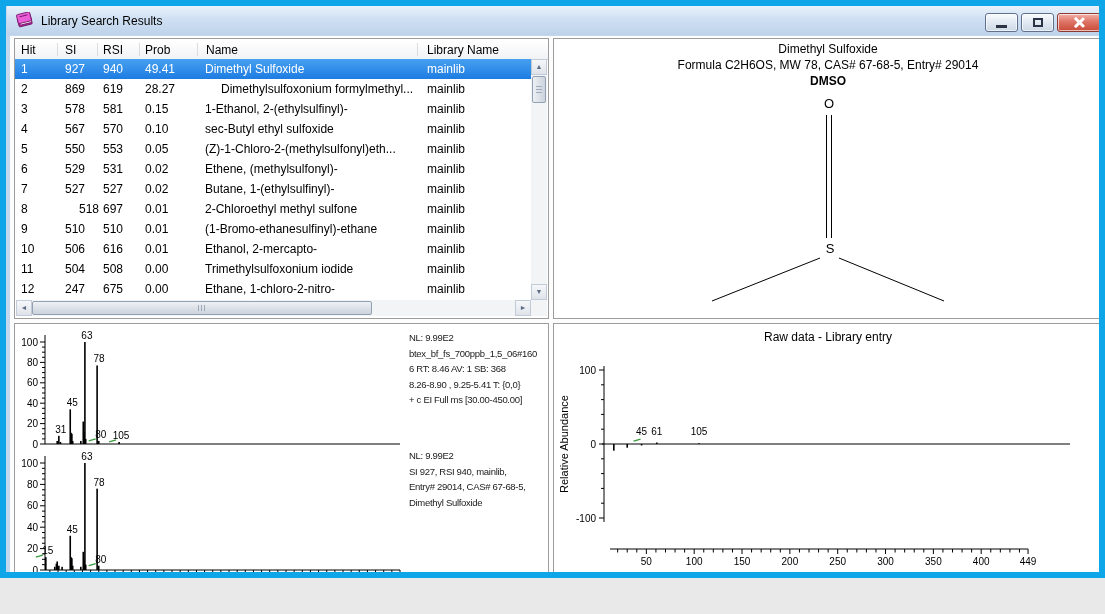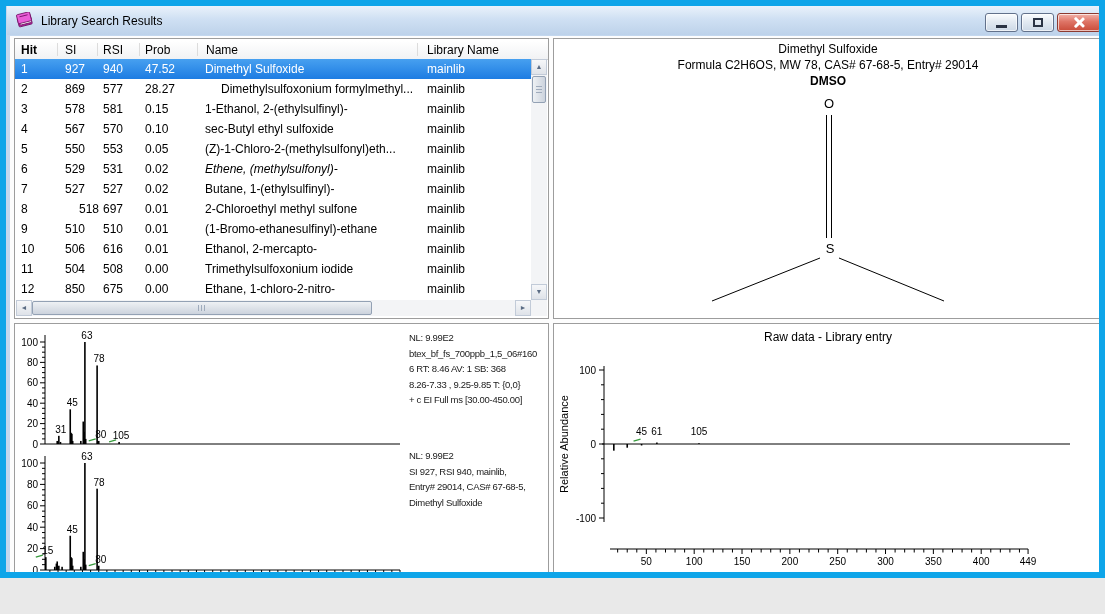--- a/index.html
+++ b/index.html
@@ -86,45 +86,45 @@
       <div class="wbtn close" title="Close">
           <span class="g-x"></span>
         </div>
     </div>
   </div>
 
   <div class="client"></div>
 
   <div class="panel" id="tableP">
     <div class="thead" id="thead">
-        <span class="hcell" style="left: 6px; font-weight: bold;">Hit</span>
+        <span class="hcell" style="left: 6px;">Hit</span>
         <span class="hcell" style="left: 50px;">SI</span>
         <span class="hcell" style="left: 88px;">RSI</span>
         <span class="hcell" style="left: 130px;">Prob</span>
         <span class="hcell" style="left: 191px;">Name</span>
         <span class="hcell" style="left: 412px;">Library Name</span>
         <span class="hsep" style="left: 42px;"></span>
         <span class="hsep" style="left: 82px;"></span>
         <span class="hsep" style="left: 124px;"></span>
         <span class="hsep" style="left: 182px;"></span>
         <span class="hsep" style="left: 402px;"></span>
       </div>
     <div id="tbody">
         <div class="trow selected" style="top: 20px;">
           <span class="tcell" style="left: 6px; width: 40px;">1</span>
           <span class="tcell" style="left: 50px; width: 34px;">927</span>
           <span class="tcell" style="left: 88px; width: 38px;">940</span>
-          <span class="tcell" style="left: 130px; width: 56px;">47.52</span>
+          <span class="tcell" style="left: 130px; width: 56px;">49.41</span>
           <span class="tcell" style="left: 190px; width: 212px;">Dimethyl Sulfoxide</span>
           <span class="tcell" style="left: 412px; width: 104px;">mainlib</span>
         </div>
         <div class="trow" style="top: 40px;">
           <span class="tcell" style="left: 6px; width: 40px;">2</span>
           <span class="tcell" style="left: 50px; width: 34px;">869</span>
-          <span class="tcell" style="left: 88px; width: 38px;">577</span>
+          <span class="tcell" style="left: 88px; width: 38px;">619</span>
           <span class="tcell" style="left: 130px; width: 56px;">28.27</span>
           <span class="tcell" style="left: 206px; width: 212px;">Dimethylsulfoxonium formylmethyl...</span>
           <span class="tcell" style="left: 412px; width: 104px;">mainlib</span>
         </div>
         <div class="trow" style="top: 60px;">
           <span class="tcell" style="left: 6px; width: 40px;">3</span>
           <span class="tcell" style="left: 50px; width: 34px;">578</span>
           <span class="tcell" style="left: 88px; width: 38px;">581</span>
           <span class="tcell" style="left: 130px; width: 56px;">0.15</span>
           <span class="tcell" style="left: 190px; width: 212px;">1-Ethanol, 2-(ethylsulfinyl)-</span>
@@ -144,21 +144,21 @@
           <span class="tcell" style="left: 88px; width: 38px;">553</span>
           <span class="tcell" style="left: 130px; width: 56px;">0.05</span>
           <span class="tcell" style="left: 190px; width: 212px;">(Z)-1-Chloro-2-(methylsulfonyl)eth...</span>
           <span class="tcell" style="left: 412px; width: 104px;">mainlib</span>
         </div>
         <div class="trow" style="top: 120px;">
           <span class="tcell" style="left: 6px; width: 40px;">6</span>
           <span class="tcell" style="left: 50px; width: 34px;">529</span>
           <span class="tcell" style="left: 88px; width: 38px;">531</span>
           <span class="tcell" style="left: 130px; width: 56px;">0.02</span>
-          <span class="tcell" style="left: 190px; width: 212px; font-style: italic;">Ethene, (methylsulfonyl)-</span>
+          <span class="tcell" style="left: 190px; width: 212px;">Ethene, (methylsulfonyl)-</span>
           <span class="tcell" style="left: 412px; width: 104px;">mainlib</span>
         </div>
         <div class="trow" style="top: 140px;">
           <span class="tcell" style="left: 6px; width: 40px;">7</span>
           <span class="tcell" style="left: 50px; width: 34px;">527</span>
           <span class="tcell" style="left: 88px; width: 38px;">527</span>
           <span class="tcell" style="left: 130px; width: 56px;">0.02</span>
           <span class="tcell" style="left: 190px; width: 212px;">Butane, 1-(ethylsulfinyl)-</span>
           <span class="tcell" style="left: 412px; width: 104px;">mainlib</span>
         </div>
@@ -189,21 +189,21 @@
         <div class="trow" style="top: 220px;">
           <span class="tcell" style="left: 6px; width: 40px;">11</span>
           <span class="tcell" style="left: 50px; width: 34px;">504</span>
           <span class="tcell" style="left: 88px; width: 38px;">508</span>
           <span class="tcell" style="left: 130px; width: 56px;">0.00</span>
           <span class="tcell" style="left: 190px; width: 212px;">Trimethylsulfoxonium iodide</span>
           <span class="tcell" style="left: 412px; width: 104px;">mainlib</span>
         </div>
         <div class="trow" style="top: 240px;">
           <span class="tcell" style="left: 6px; width: 40px;">12</span>
-          <span class="tcell" style="left: 50px; width: 34px;">850</span>
+          <span class="tcell" style="left: 50px; width: 34px;">247</span>
           <span class="tcell" style="left: 88px; width: 38px;">675</span>
           <span class="tcell" style="left: 130px; width: 56px;">0.00</span>
           <span class="tcell" style="left: 190px; width: 212px;">Ethane, 1-chloro-2-nitro-</span>
           <span class="tcell" style="left: 412px; width: 104px;">mainlib</span>
         </div>
       </div>
     <div class="vscroll">
       <div class="sbtn" style="top:0;left:0;">▲</div>
       <div class="vthumb"></div>
       <div class="sbtn" style="bottom:0;left:0;">▼</div>
@@ -390,21 +390,21 @@
         <line x1="352.43119266055044" y1="246" x2="352.43119266055044" y2="249.5" stroke="#000" stroke-width="1"></line>
         <line x1="360.57339449541286" y1="246" x2="360.57339449541286" y2="249.5" stroke="#000" stroke-width="1"></line>
         <line x1="368.7155963302752" y1="246" x2="368.7155963302752" y2="249.5" stroke="#000" stroke-width="1"></line>
         <line x1="376.85779816513764" y1="246" x2="376.85779816513764" y2="249.5" stroke="#000" stroke-width="1"></line>
         <text x="207.5" y="276" font-size="11" text-anchor="middle">m/z</text>
       </svg>
     <div class="anno" id="annoTop">
         <div>NL: 9.99E2</div>
         <div>btex_bf_fs_700ppb_1,5_06#160</div>
         <div>6  RT: 8.46  AV: 1 SB: 368</div>
-        <div>8.26-7.33  , 9.25-9.85 T: {0,0}</div>
+        <div>8.26-8.90  , 9.25-5.41 T: {0,0}</div>
         <div>+ c EI Full ms [30.00-450.00]</div>
       </div>
     <div class="anno" id="annoBot">
         <div>NL: 9.99E2</div>
         <div>SI 927, RSI 940, mainlib,</div>
         <div>Entry# 29014, CAS# 67-68-5,</div>
         <div>Dimethyl Sulfoxide</div>
       </div>
   </div>
 

